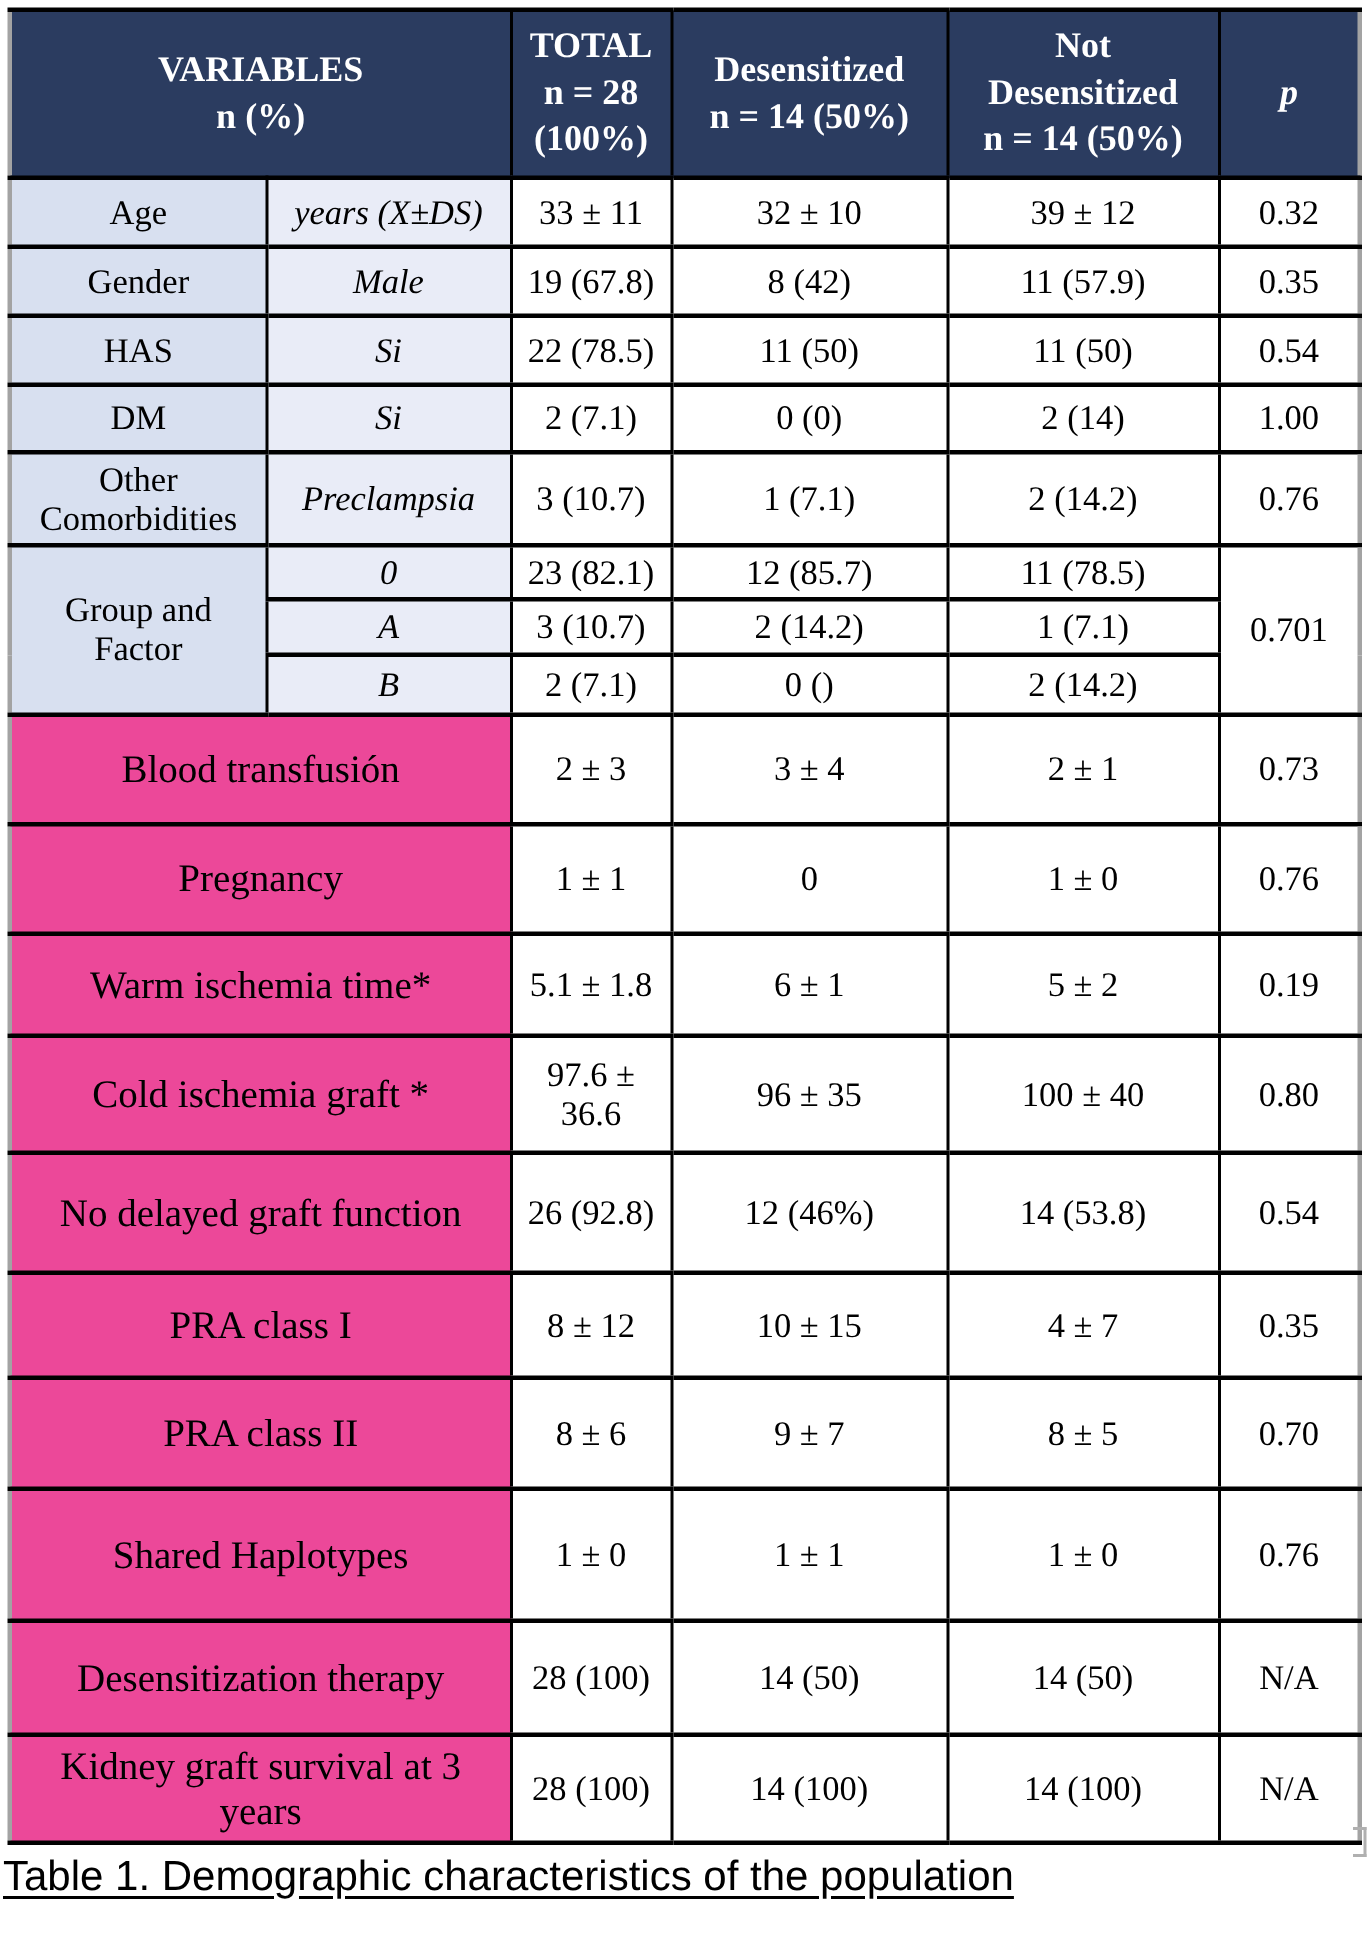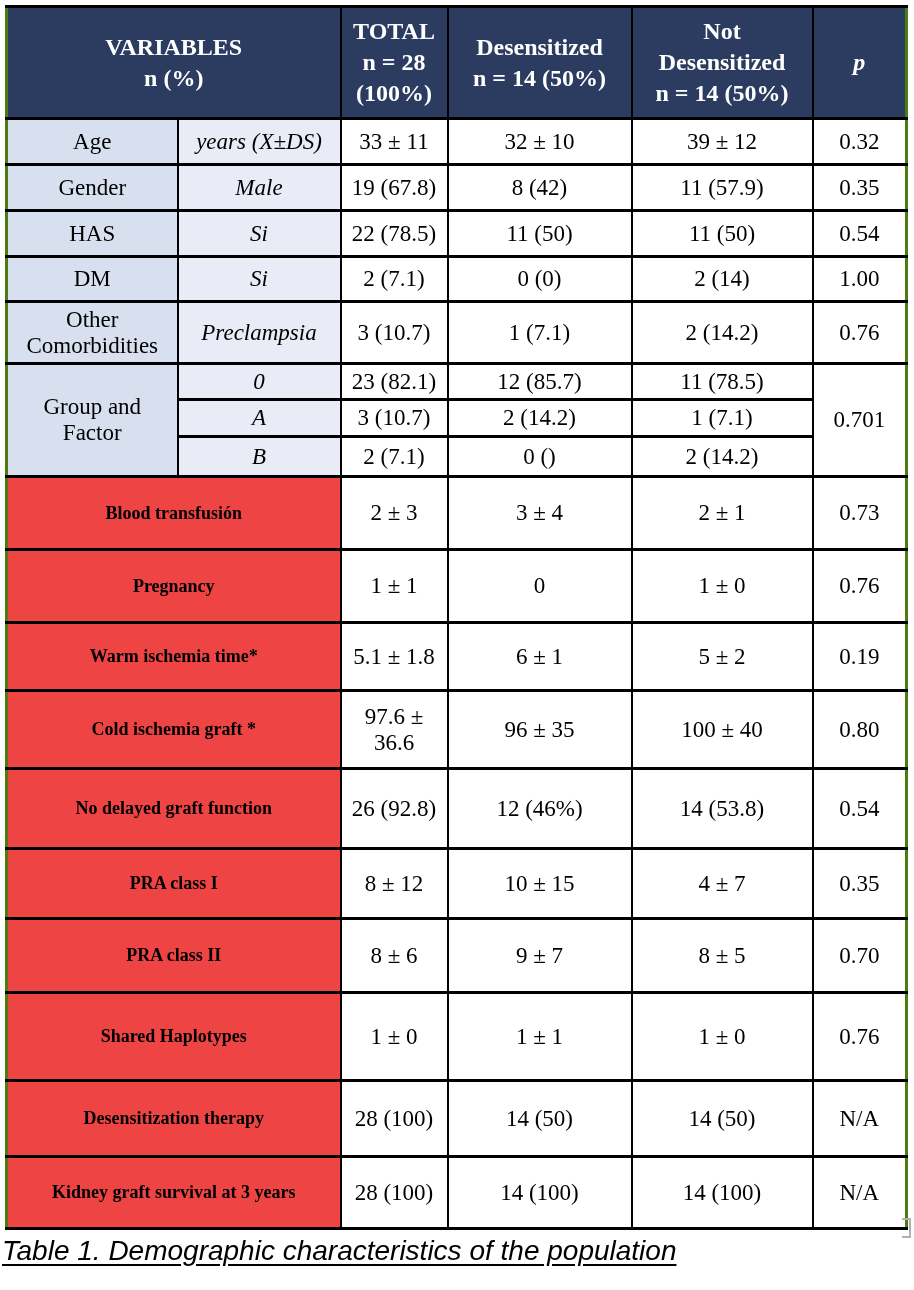--- a/index.html
+++ b/index.html
@@ -14,21 +14,21 @@
   }
   .page {
     position: relative;
     width: 914px;
     height: 1290px;
   }
   table.demo-table {
     border-collapse: collapse;
     table-layout: fixed;
     margin: 5px 0 0 5px;
-    border: 3px solid #4d7c0f;
+    border: 3px solid #a3a3a3;
   }
   .demo-table th, .demo-table td {
     border: solid #000;
     border-width: 3px 2px;
     text-align: center;
     vertical-align: middle;
     white-space: pre-line;
     padding: 0 2px;
     box-sizing: border-box;
     font-family: "Liberation Serif", serif;
@@ -36,36 +36,35 @@
   .hdr {
     background: #2b3c60;
     color: #ffffff;
     font-weight: bold;
     font-size: 24px;
     line-height: 1.28;
   }
   .hdr-p { font-style: italic; }
   .lbl1 { background: #d8e0f0; font-size: 23px; margin-top: 30px; }
   .lbl2 { background: #e9ecf7; font-size: 23px; font-style: italic; }
-  .lbl-merged { background: #ef4444; font-size: 18px; font-weight: bold; }
+  .lbl-merged { background: #ec4899; font-size: 26px; }
   .val { background: #ffffff; font-size: 23px; }
   .footnote {
     margin: 3px 0 0 4px;
     font-size: 23px;
     color: #000;
     font-family: "Liberation Serif", serif;
   }
   .caption {
     margin: 5px 0 0 2px;
     font-size: 28px;
     color: #000;
     font-family: "Liberation Sans", sans-serif;
     text-decoration: underline;
     text-underline-offset: 4px;
-    font-style: italic;
   }
   .bracket-mark {
     position: absolute;
     left: 902px;
     top: 1213px;
     width: 9px;
     height: 20px;
     border: 2px solid #b0b0b0;
     border-left: none;
     box-sizing: border-box;

